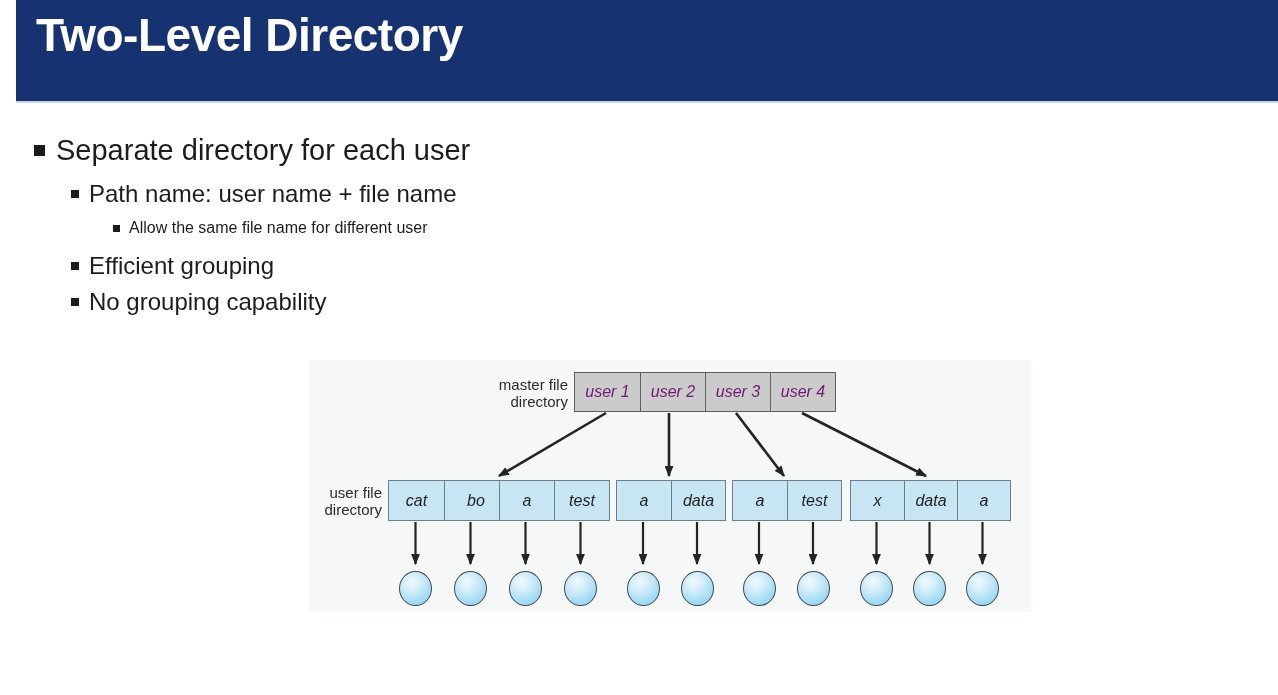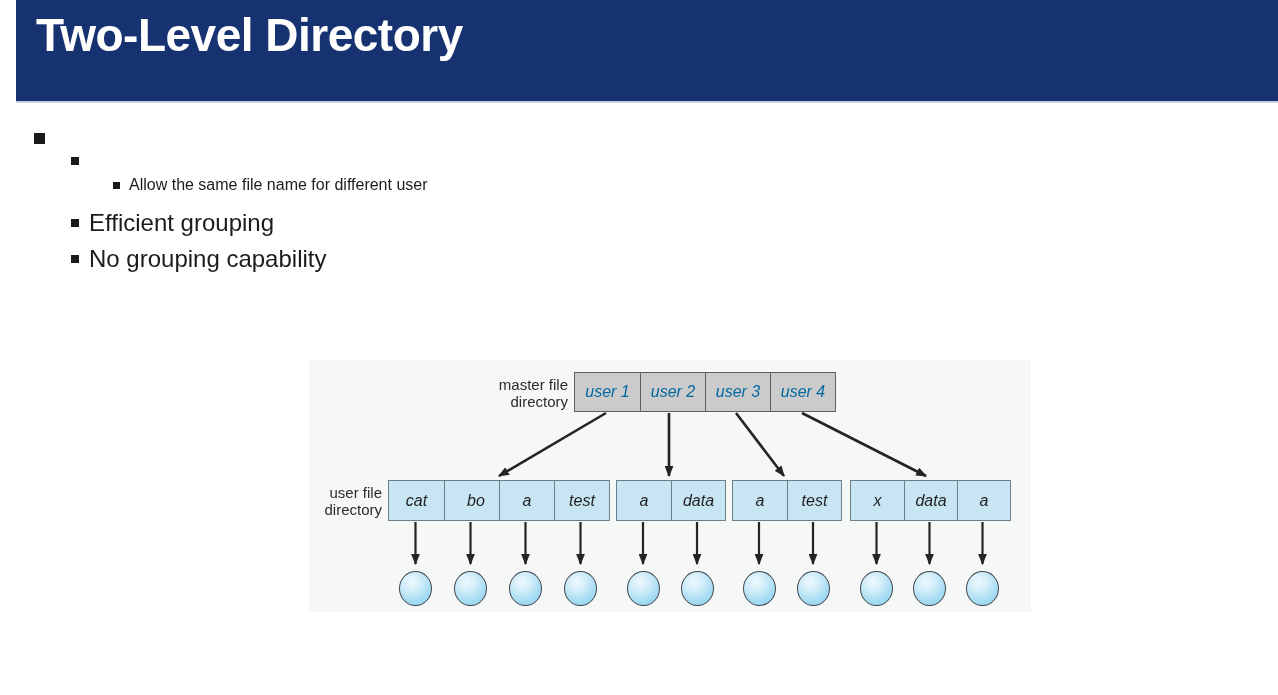--- a/index.html
+++ b/index.html
@@ -36,21 +36,21 @@
 
   
   .fig-bg{position:absolute;left:293px;top:360px;width:722px;height:252px;background:#f6f7f7;}
   .dlabel{position:absolute;width:160px;text-align:right;font-size:15px;line-height:17px;
           color:#2b2b2b;white-space:pre-line;}
   #mfd-label{left:392px;top:376px;}
   #ufd-label{left:206px;top:484px;}
   .mfd-row{position:absolute;display:flex;background:var(--mfd-fill);
            border:1px solid var(--mfd-border);box-sizing:border-box;}
   .mfd-cell{display:flex;align-items:center;justify-content:center;box-sizing:border-box;
-            font-style:italic;font-size:16px;color:#0369a1;border-left:1px solid var(--mfd-border);}
+            font-style:italic;font-size:16px;color:#701a75;border-left:1px solid var(--mfd-border);}
   .mfd-cell:first-child{border-left:none;}
   .ufd-group{position:absolute;display:flex;background:var(--ufd-fill);
              border:1px solid var(--ufd-border);box-sizing:border-box;}
   .ufd-cell{display:flex;align-items:center;justify-content:center;box-sizing:border-box;
             font-style:italic;font-size:16px;color:#1f1f1f;border-left:1px solid var(--ufd-border);}
   .ufd-cell:first-child{border-left:none;}
   .sphere{position:absolute;width:33px;height:35px;border-radius:50%;
           border:1.5px solid var(--sphere-edge);box-sizing:border-box;
           background:radial-gradient(circle at 38% 30%, #effafe 0%, #cdebf8 35%, #a5dcf4 65%, #8ccfee 100%);}
   #arrow-layer{position:absolute;left:0;top:0;pointer-events:none;}
@@ -60,23 +60,25 @@
 
 <div class="slide">
 
   <div class="hdr">
     <h1>Two-Level Directory</h1>
   </div>
 
   <div class="bullets">
     <div class="b lvl1">
       <span class="sq"></span>
+      <span>Separate directory for each user</span>
     </div>
     <div class="b lvl2">
       <span class="sq"></span>
+      <span>Path name: user name + file name</span>
     </div>
     <div class="b lvl3">
       <span class="sq"></span>
       <span>Allow the same file name for different user</span>
     </div>
     <div class="b lvl2">
       <span class="sq"></span>
       <span>Efficient grouping</span>
     </div>
     <div class="b lvl2">

